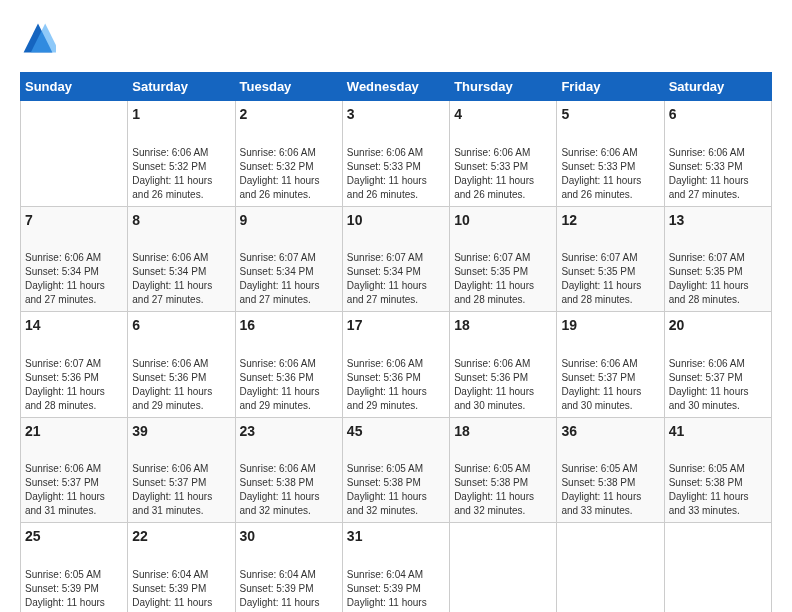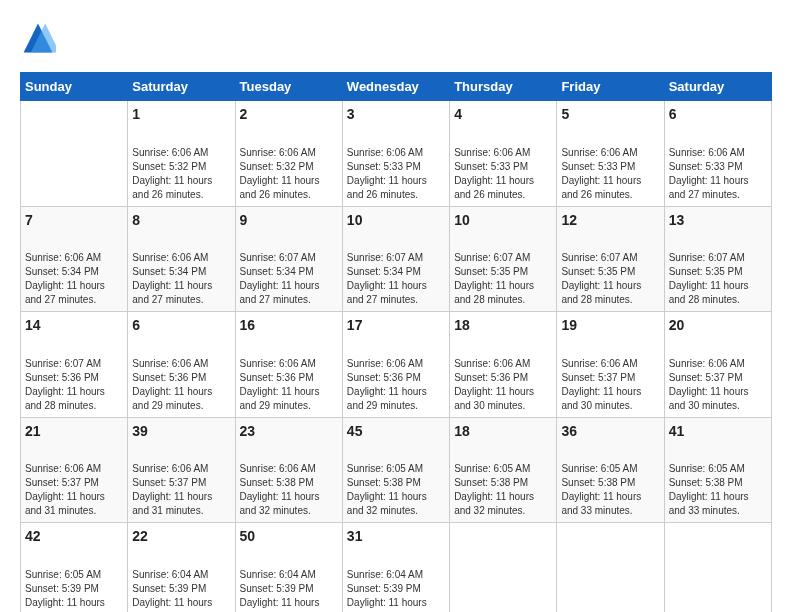--- a/index.html
+++ b/index.html
@@ -321,35 +321,35 @@
         <td>
           <span class="day-number">41</span>
           <div class="day-info" style="white-space: pre-line;">Sunrise: 6:05 AM
 Sunset: 5:38 PM
 Daylight: 11 hours
 and 33 minutes.</div>
         </td>
       </tr>
       <tr>
         <td>
-          <span class="day-number">42</span>
+          <span class="day-number">25</span>
           <div class="day-info" style="white-space: pre-line;">Sunrise: 6:05 AM
 Sunset: 5:39 PM
 Daylight: 11 hours
 and 34 minutes.</div>
         </td>
         <td>
           <span class="day-number">22</span>
           <div class="day-info" style="white-space: pre-line;">Sunrise: 6:04 AM
 Sunset: 5:39 PM
 Daylight: 11 hours
 and 34 minutes.</div>
         </td>
         <td>
-          <span class="day-number">50</span>
+          <span class="day-number">30</span>
           <div class="day-info" style="white-space: pre-line;">Sunrise: 6:04 AM
 Sunset: 5:39 PM
 Daylight: 11 hours
 and 34 minutes.</div>
         </td>
         <td>
           <span class="day-number">31</span>
           <div class="day-info" style="white-space: pre-line;">Sunrise: 6:04 AM
 Sunset: 5:39 PM
 Daylight: 11 hours

